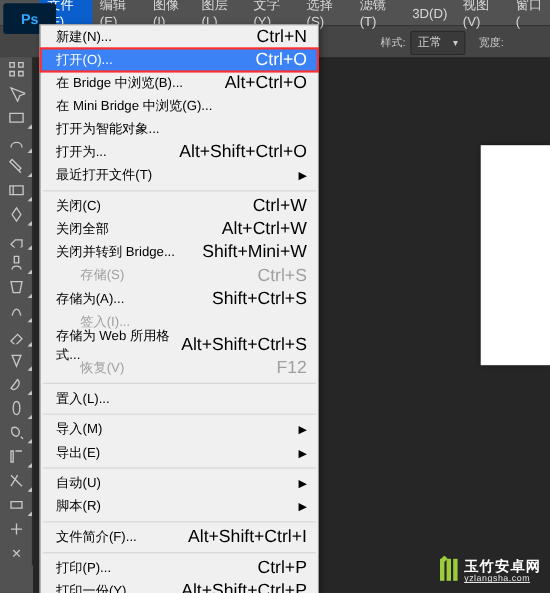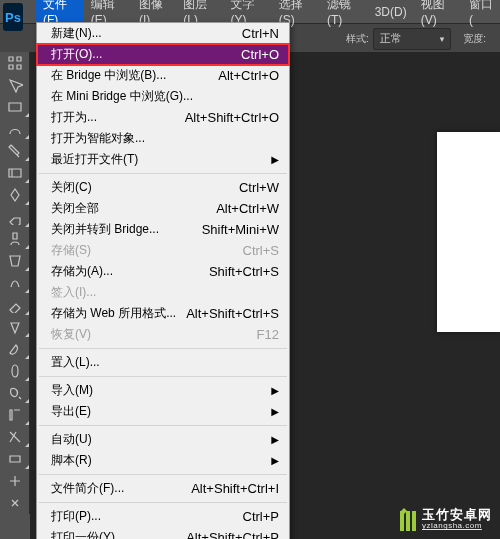--- a/index.html
+++ b/index.html
@@ -2,49 +2,49 @@
 <html><head>
 <meta charset="utf-8">
 <style>
 * { margin: 0; padding: 0; box-sizing: border-box; font-family: "Microsoft YaHei", "SimSun", Arial, sans-serif; }
 body { width: 500px; height: 539px; overflow: hidden; background: #525252; position: relative; }
 
 
 .menubar { height: 24px; background: #525252; display: flex; align-items: center; padding-left: 36px; border-bottom: 1px solid #2a2a2a; }
 .menubar .item { color: #d7d7d7; font-size: 12px; padding: 0 7px; height: 100%; display: flex; align-items: center; cursor: pointer; }
 .menubar .item.active { background: #0a5fcd; color: #fff; }
-.ps-logo { position: absolute; left: 3px; top: 3px; width: 20px; height: 28px; background: #001e36; border-radius: 3px; display: flex; align-items: center; justify-content: center; color: #31a8ff; font-weight: 700; font-size: 13px; font-family: Arial; z-index: 10; }
+.ps-logo { position: absolute; left: 3px; top: 3px; width: 48px; height: 28px; background: #001e36; border-radius: 3px; display: flex; align-items: center; justify-content: center; color: #31a8ff; font-weight: 700; font-size: 13px; font-family: Arial; z-index: 10; }
 
 
 .options { height: 30px; background: #454545; display: flex; align-items: center; padding-left: 36px; border-bottom: 1px solid #2a2a2a; }
 .options .chip { width: 34px; height: 22px; background: #3a3a3a; border: 1px solid #2a2a2a; border-radius: 2px; margin-right: 6px; }
-.options .sel { height: 22px; background: #3a3a3a; border: 1px solid #2a2a2a; color: #ccc; font-size: 11px; display: flex; align-items: center; padding: 0 6px; border-radius: 2px; margin-left: 30px; gap: 28px; }
+.options .sel { height: 22px; background: #3a3a3a; border: 1px solid #2a2a2a; color: #ccc; font-size: 11px; display: flex; align-items: center; padding: 0 6px; border-radius: 2px; margin-left: 30px; }
 .options .lbl { color: #ccc; font-size: 10px; margin-left: 6px; }
 
 
 .tools { position: absolute; left: 0; top: 52px; width: 30px; background: #525252; border-right: 1px solid #2a2a2a; }
 .tool { width: 30px; height: 22px; display: flex; align-items: center; justify-content: center; position: relative; }
 .tool svg { width: 16px; height: 16px; stroke: #c8c8c8; fill: none; stroke-width: 1.2; }
 .tool .tri { position: absolute; right: 1px; bottom: 1px; border: 2px solid transparent; border-right-color: #c8c8c8; border-bottom-color: #c8c8c8; width: 0; height: 0; }
 
 
 .workspace { position: absolute; left: 30px; top: 52px; right: 0; bottom: 0; background: #262626; }
 .canvas { position: absolute; right: 0; top: 80px; width: 63px; height: 200px; background: #fff; box-shadow: 0 0 5px rgba(0,0,0,.5); }
 
 
 .dropdown { position: absolute; left: 36px; top: 22px; width: 254px; background: #f0f0f0; border: 1px solid #999; box-shadow: 2px 2px 6px rgba(0,0,0,.4); z-index: 100; }
 .dropdown .row { height: 21px; display: flex; align-items: center; padding-left: 14px; padding-right: 10px; font-size: 12px; color: #000; cursor: pointer; }
-.dropdown .row.disabled { color: #a0a0a0; }
-.dropdown .row.sel { background: #701a75; color: #fff; outline: 2px solid #ff3030; outline-offset: -1px; }
-.dropdown .row .k { margin-left: auto; font-size: 13px; }
+.dropdown .row.disabled { color: #a0a0a0; margin-left: 22px; }
+.dropdown .row.sel { background: #3b82f6; color: #fff; outline: 2px solid #ff3030; outline-offset: -1px; }
+.dropdown .row .k { margin-left: auto; font-size: 16px; }
 .dropdown .sep { height: 1px; background: #d4d4d4; margin: 3px 2px; }
 .dropdown .arrow { margin-left: auto; font-size: 10px; }
 
 
-.watermark { position: absolute; right: 8px; bottom: 8px; display: flex; align-items: flex-end; gap: 6px; z-index: 200; }
+.watermark { position: absolute; right: 8px; bottom: 8px; display: flex; align-items: flex-start; gap: 6px; z-index: 200; }
 .wm-icon { display: flex; gap: 2px; }
 .wm-icon span { width: 4px; background: #9ccc3c; display: block; }
 .wm-icon .b1 { height: 20px; } .wm-icon .b2 { height: 20px; } .wm-icon .b3 { height: 20px; }
 .wm-icon .drop { position: relative; }
 .wm-icon .drop::after { content: ""; position: absolute; right: -3px; top: -3px; width: 6px; height: 6px; background: #9ccc3c; clip-path: polygon(50% 0, 100% 50%, 50% 100%, 0 50%); }
 .wm-text { display: flex; flex-direction: column; line-height: 1.1; }
 .wm-text .t1 { color: #fff; font-size: 13px; font-weight: 600; letter-spacing: 1px; }
 .wm-text .t2 { color: #e8e8e8; font-size: 8px; letter-spacing: 0.5px; text-decoration: underline; }
 </style>
 </head>
@@ -214,25 +214,25 @@
       <span class="k">Ctrl+O</span>
     </div>
     <div class="row">
       <span>在 Bridge 中浏览(B)...</span>
       <span class="k">Alt+Ctrl+O</span>
     </div>
     <div class="row">
       <span>在 Mini Bridge 中浏览(G)...</span>
     </div>
     <div class="row">
+      <span>打开为智能对象...</span>
+    </div>
+    <div class="row">
       <span>打开为...</span>
       <span class="k">Alt+Shift+Ctrl+O</span>
-    </div>
-    <div class="row">
-      <span>打开为智能对象...</span>
     </div>
     <div class="row">
       <span>最近打开文件(T)</span>
       <span class="arrow">▶</span>
     </div>
     <div class="sep"></div>
     <div class="row">
       <span>关闭(C)</span>
       <span class="k">Ctrl+W</span>
     </div>

